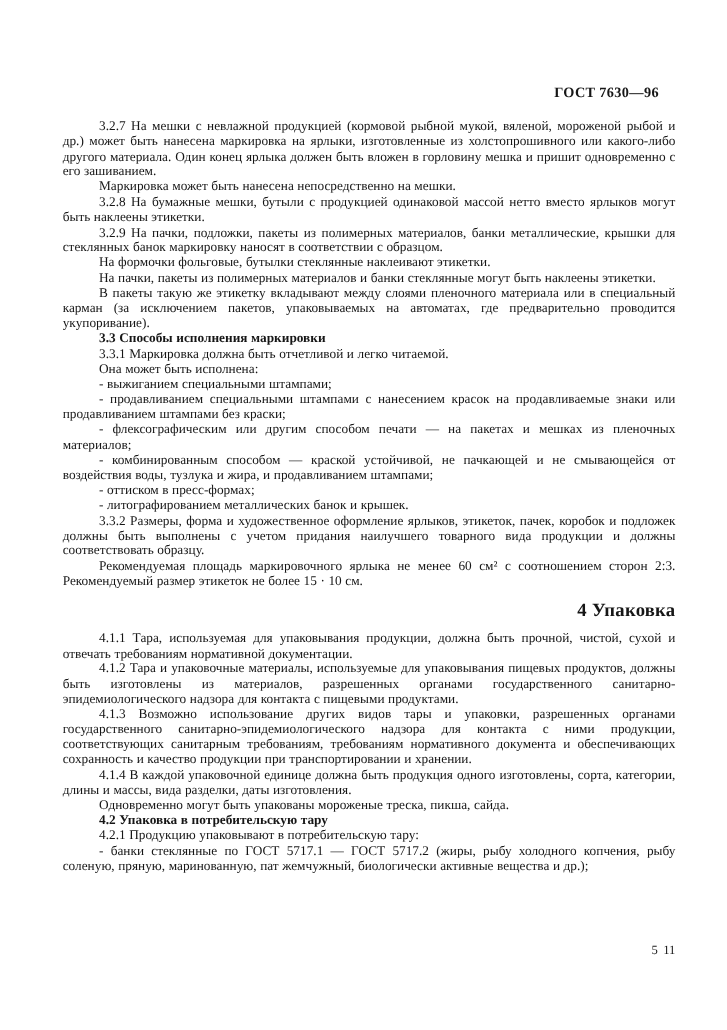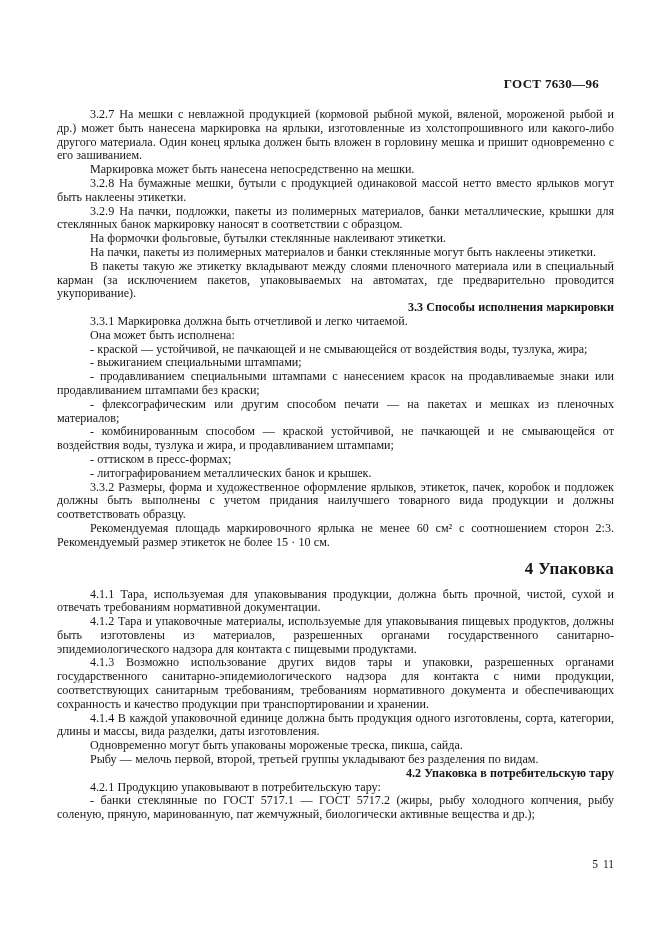--- a/index.html
+++ b/index.html
@@ -32,21 +32,21 @@
     top: 108px; left: 57px; width: 557px;
   }
   .block {
     margin: 0;
     font-size: 12.1px;
     line-height: 13.8px;
     text-align: justify;
     text-indent: 33px;
     word-spacing: 0.2px;
   }
-  .block.bold { font-weight: bold; text-align: right; }
+  .block.bold { font-weight: bold; text-align: left; }
   .block.h1 {
     font-size: 17px;
     font-weight: bold;
     line-height: 19px;
     margin: 9px 0 10px 0;
     text-align: right;
     letter-spacing: 0.2px;
   }
   .doc-footer {
     position: absolute;
@@ -74,36 +74,34 @@
       <div class="block p">3.2.7 На мешки с невлажной продукцией (кормовой рыбной мукой, вяленой, мороженой рыбой и др.) может быть нанесена маркировка на ярлыки, изготовленные из холстопрошивного или какого-либо другого материала. Один конец ярлыка должен быть вложен в горловину мешка и пришит одновременно с его зашиванием.</div>
       <div class="block p">Маркировка может быть нанесена непосредственно на мешки.</div>
       <div class="block p">3.2.8 На бумажные мешки, бутыли с продукцией одинаковой массой нетто вместо ярлыков могут быть наклеены этикетки.</div>
       <div class="block p">3.2.9 На пачки, подложки, пакеты из полимерных материалов, банки металлические, крышки для стеклянных банок маркировку наносят в соответствии с образцом.</div>
       <div class="block p">На формочки фольговые, бутылки стеклянные наклеивают этикетки.</div>
       <div class="block p">На пачки, пакеты из полимерных материалов и банки стеклянные могут быть наклеены этикетки.</div>
       <div class="block p">В пакеты такую же этикетку вкладывают между слоями пленочного материала или в специальный карман (за исключением пакетов, упаковываемых на автоматах, где предварительно проводится укупоривание).</div>
       <div class="block bold">3.3 Способы исполнения маркировки</div>
       <div class="block p">3.3.1 Маркировка должна быть отчетливой и легко читаемой.</div>
       <div class="block p">Она может быть исполнена:</div>
-      <div class="block p">- краской — устойчивой, не пачкающей и не смывающейся от воздействия воды, тузлука, жира;</div>
       <div class="block p">- выжиганием специальными штампами;</div>
       <div class="block p">- продавливанием специальными штампами с нанесением красок на продавливаемые знаки или продавливанием штампами без краски;</div>
       <div class="block p">- флексографическим или другим способом печати — на пакетах и мешках из пленочных материалов;</div>
       <div class="block p">- комбинированным способом — краской устойчивой, не пачкающей и не смывающейся от воздействия воды, тузлука и жира, и продавливанием штампами;</div>
       <div class="block p">- оттиском в пресс-формах;</div>
       <div class="block p">- литографированием металлических банок и крышек.</div>
       <div class="block p">3.3.2 Размеры, форма и художественное оформление ярлыков, этикеток, пачек, коробок и подложек должны быть выполнены с учетом придания наилучшего товарного вида продукции и должны соответствовать образцу.</div>
       <div class="block p">Рекомендуемая площадь маркировочного ярлыка не менее 60 см² с соотношением сторон 2:3. Рекомендуемый размер этикеток не более 15 · 10 см.</div>
       <div class="block h1">4 Упаковка</div>
       <div class="block p">4.1.1 Тара, используемая для упаковывания продукции, должна быть прочной, чистой, сухой и отвечать требованиям нормативной документации.</div>
       <div class="block p">4.1.2 Тара и упаковочные материалы, используемые для упаковывания пищевых продуктов, должны быть изготовлены из материалов, разрешенных органами государственного санитарно-эпидемиологического надзора для контакта с пищевыми продуктами.</div>
       <div class="block p">4.1.3 Возможно использование других видов тары и упаковки, разрешенных органами государственного санитарно-эпидемиологического надзора для контакта с ними продукции, соответствующих санитарным требованиям, требованиям нормативного документа и обеспечивающих сохранность и качество продукции при транспортировании и хранении.</div>
       <div class="block p">4.1.4 В каждой упаковочной единице должна быть продукция одного изготовлены, сорта, категории, длины и массы, вида разделки, даты изготовления.</div>
       <div class="block p">Одновременно могут быть упакованы мороженые треска, пикша, сайда.</div>
-      <div class="block p">Рыбу — мелочь первой, второй, третьей группы укладывают без разделения по видам.</div>
       <div class="block bold">4.2 Упаковка в потребительскую тару</div>
       <div class="block p">4.2.1 Продукцию упаковывают в потребительскую тару:</div>
       <div class="block p">- банки стеклянные по ГОСТ 5717.1 — ГОСТ 5717.2 (жиры, рыбу холодного копчения, рыбу соленую, пряную, маринованную, пат жемчужный, биологически активные вещества и др.);</div>
     </div>
 
   <div class="doc-footer">
     <span class="footer-center">11</span>
     <span class="footer-right">5</span>
   </div>
 </div>

